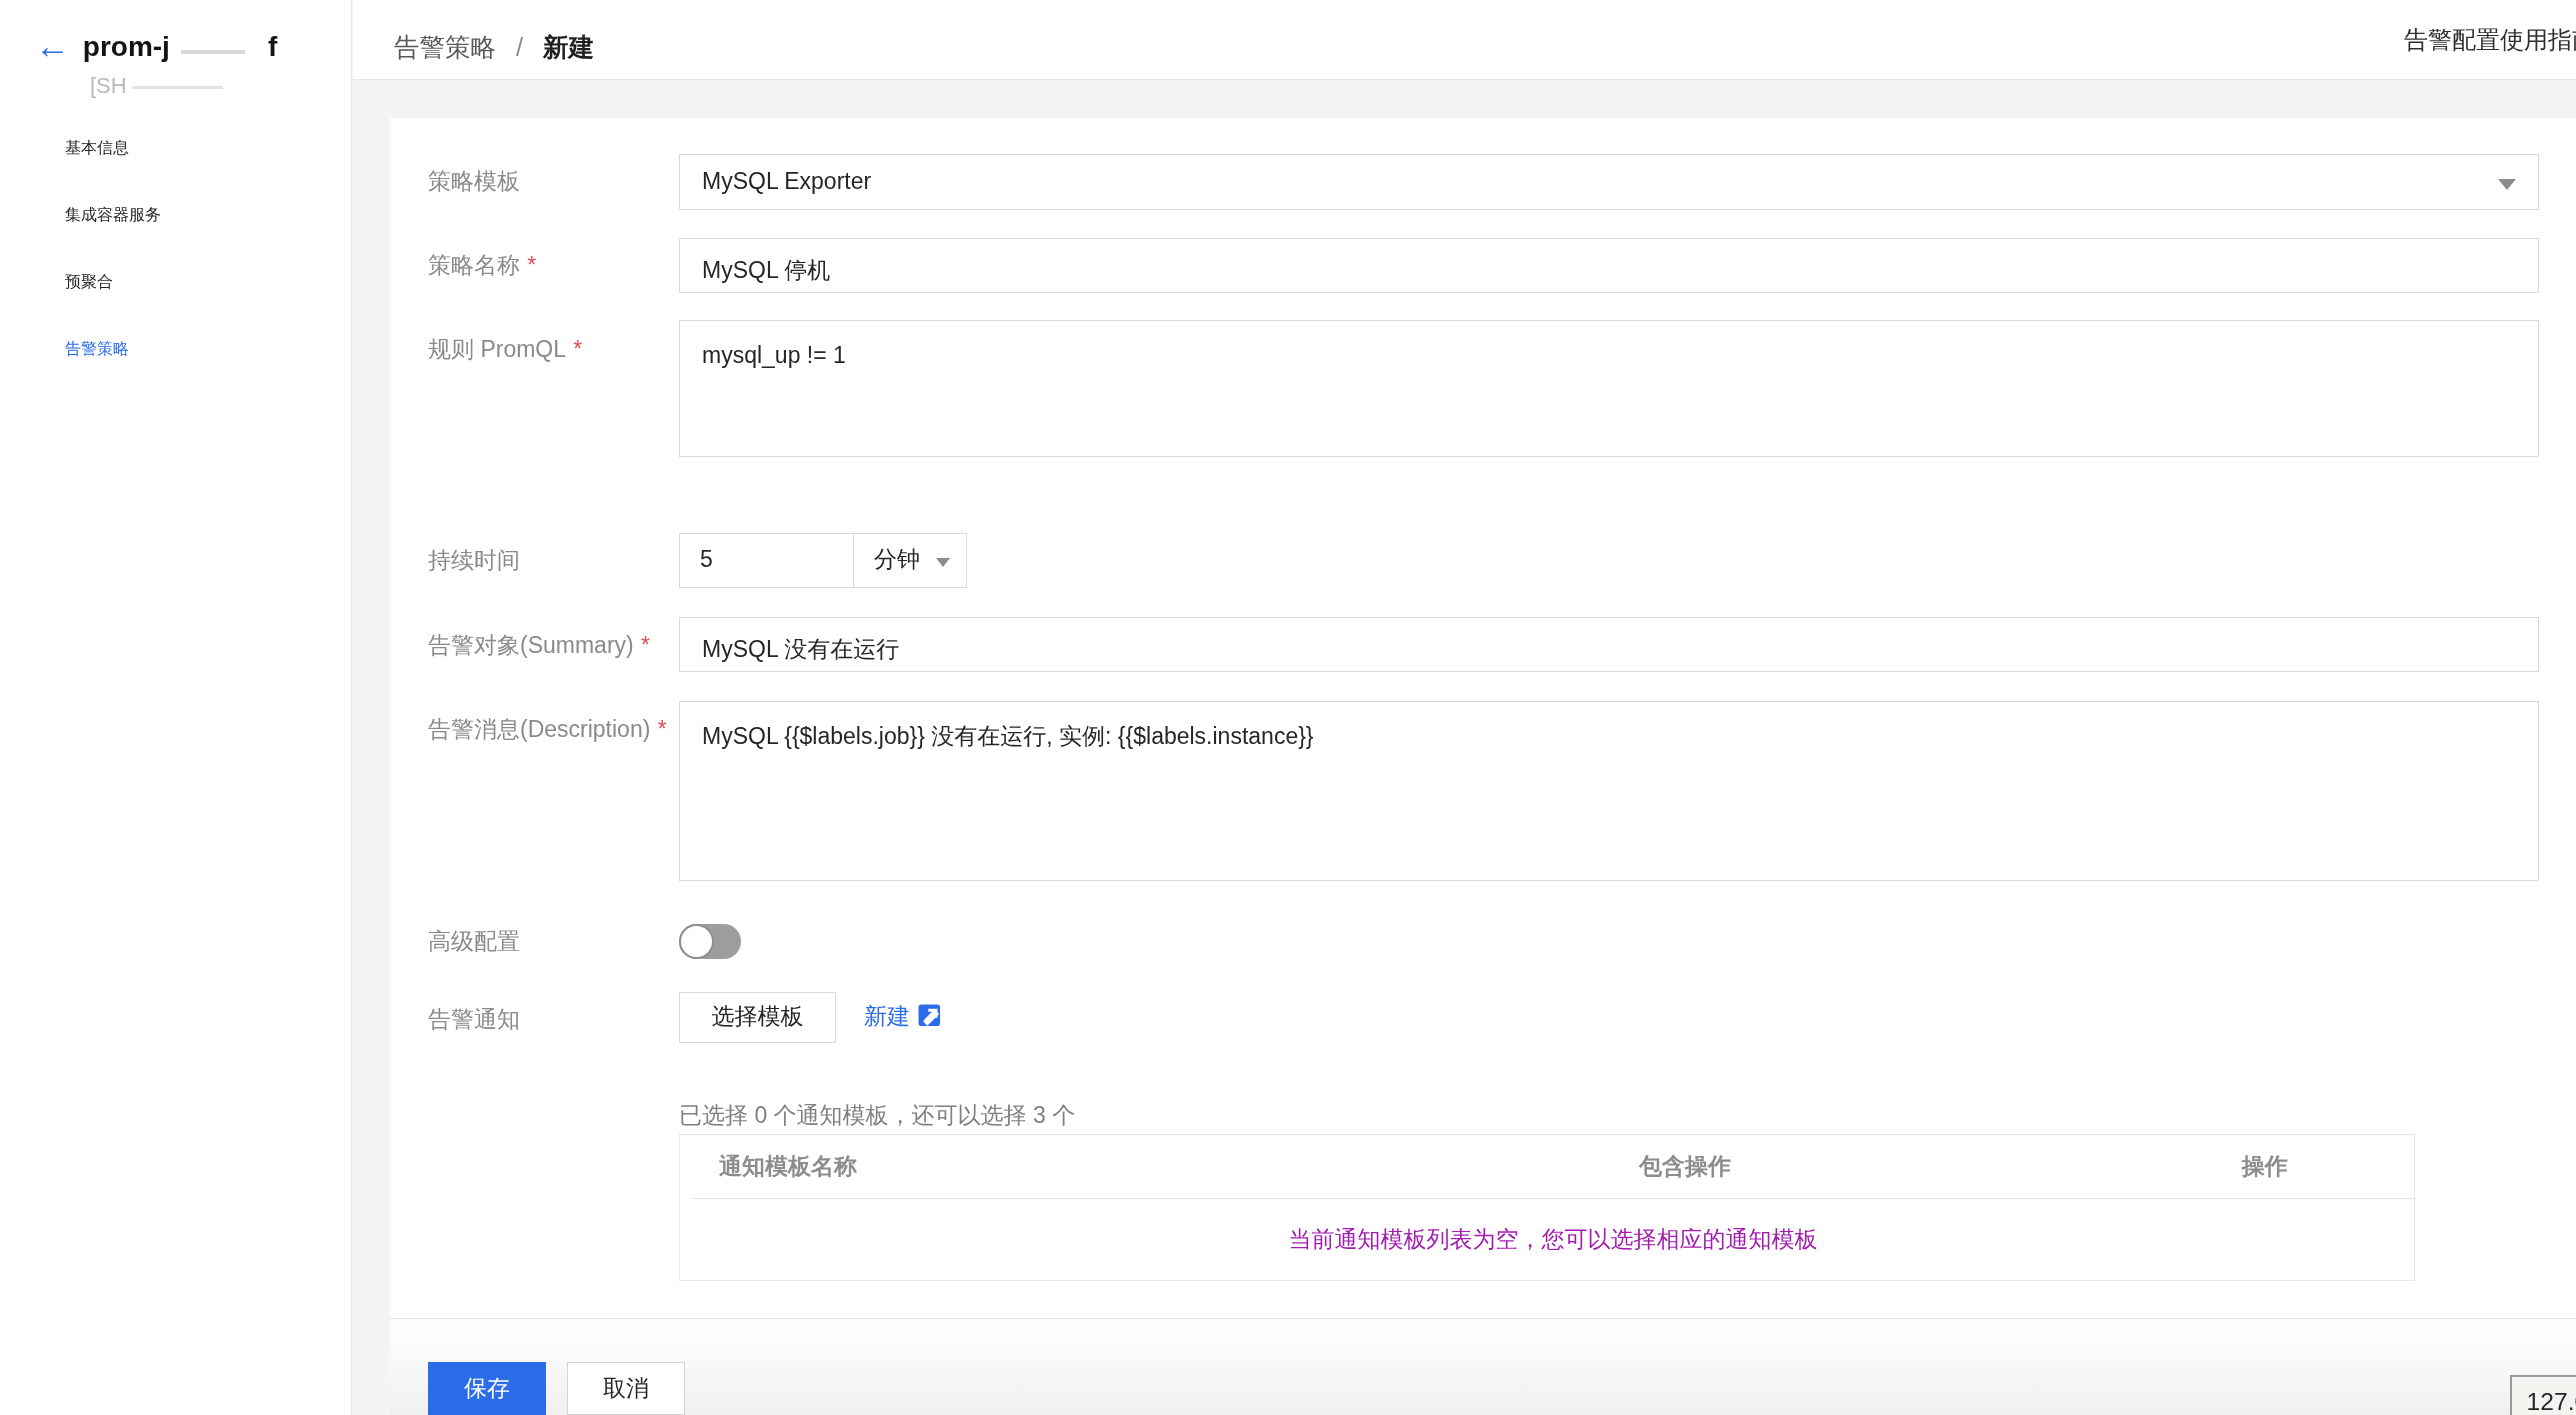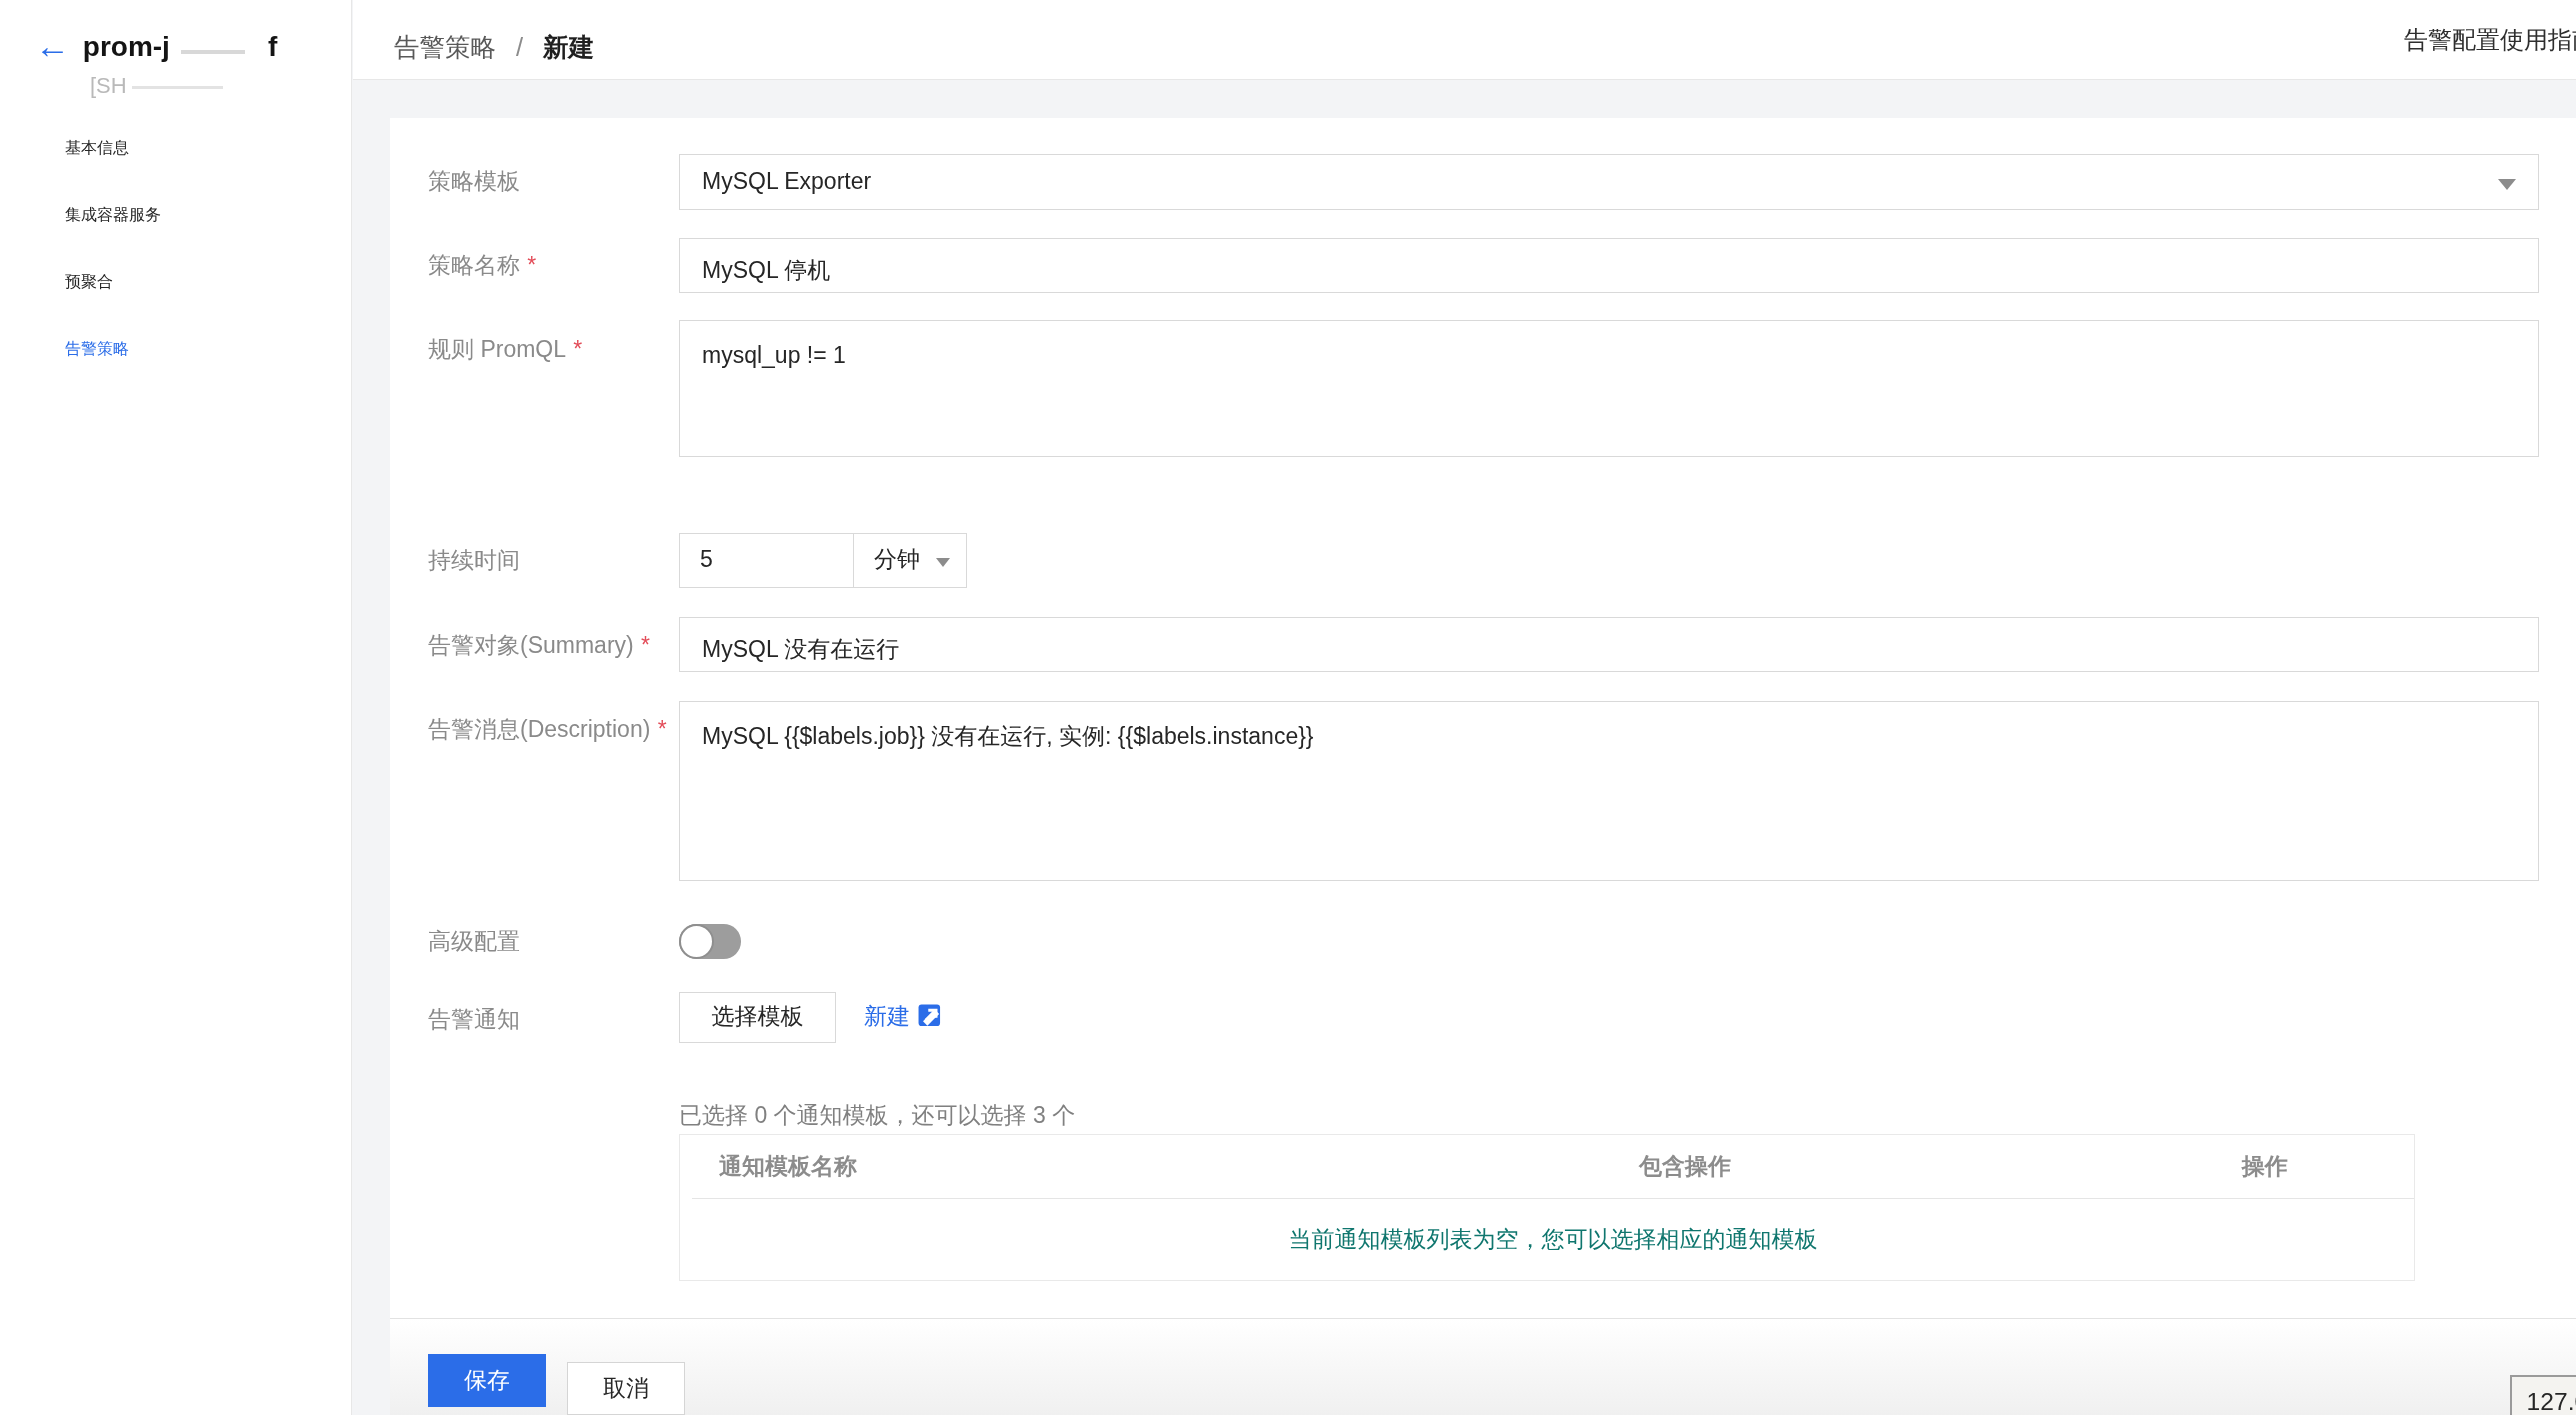--- a/index.html
+++ b/index.html
@@ -88,30 +88,30 @@
   .hint-text { position:absolute; left:289px; font-size:23px; color:#808080; white-space:nowrap; }
 
   
   .tpl-table { position:absolute; left:289px; top:1016px; width:1736px; border:1.8px solid #e5e5e5; border-left:none; border-right:none;padding-left:12px; }
   .tpl-table { border:1.8px solid #e9e9e9; }
   .tbl-head { display:flex; height:64px; align-items:center; border-bottom:1.8px solid #e5e5e5; }
   .tbl-head .th { font-size:23px; font-weight:bold; color:#8c8c8c; }
   .th1 { width:55%; padding-left:27px; }
   .th2 { width:35%; }
   .th3 { width:10%; }
-  .tbl-empty { height:81px; display:flex; align-items:center; justify-content:center; font-size:23px; color:#0f766e; }
+  .tbl-empty { height:81px; display:flex; align-items:center; justify-content:center; font-size:23px; color:#a21caf; }
 
   
   .footer {
     position:absolute; left:0; top:1200px; width:2186px; height:97px;
     border-top:1.8px solid #e2e2e2;
     background:linear-gradient(180deg,#ffffff 0%,#f0f0f0 100%);
   }
   .btn-save {
-    position:absolute; left:38px; top:35px; width:118px; height:53px;
+    position:absolute; left:38px; top:43px; width:118px; height:53px;
     background:#2b6de8; color:#ffffff; font-size:23px; border:none; cursor:pointer;
   }
   .btn-cancel {
     position:absolute; left:177px; top:43px; width:118px; height:53px;
     background:#ffffff; color:#262626; font-size:23px; border:1.8px solid #d5d5d5; cursor:pointer;
   }
 
   
   .status-bubble {
     position:absolute; left:2510px; top:1375px; height:55px; width:128px;

